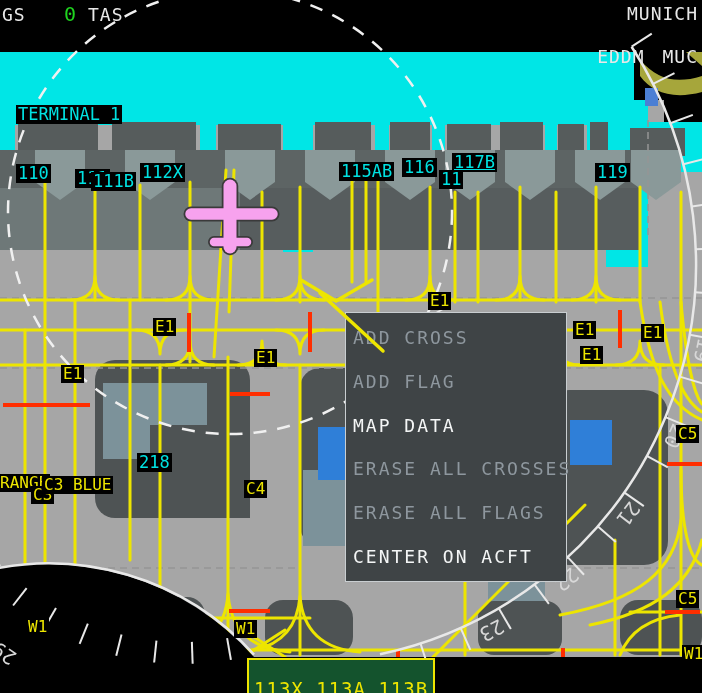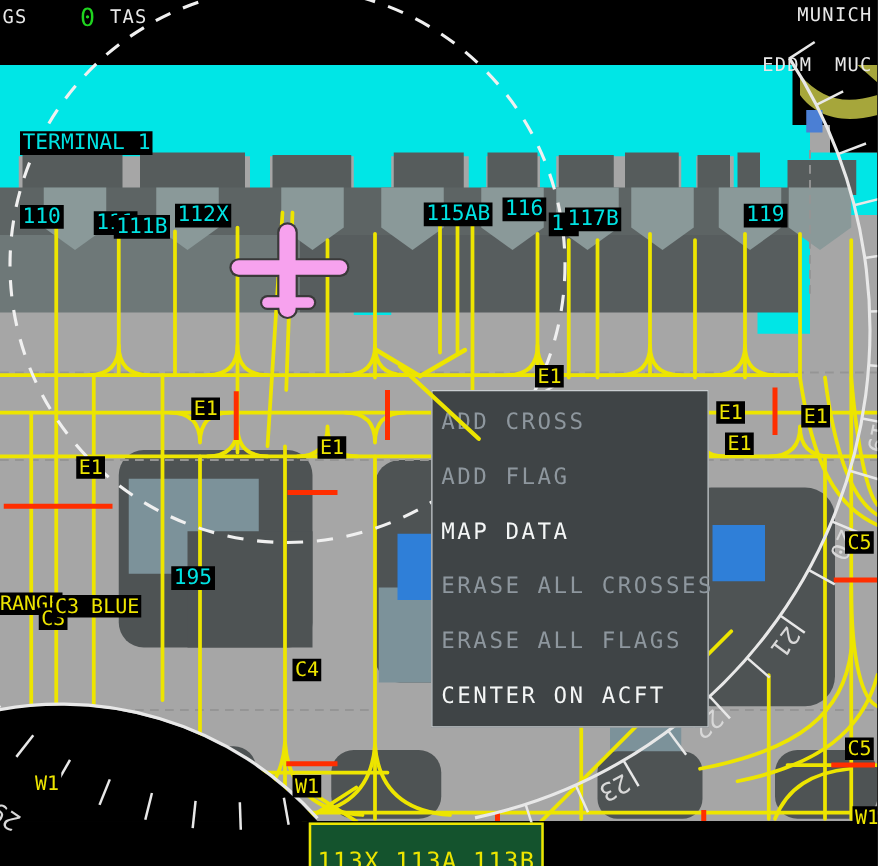--- a/index.html
+++ b/index.html
@@ -1,20 +1,20 @@
 <!DOCTYPE html>
 <html><head>
 <meta charset="utf-8">
 <style>
   html,body{margin:0;padding:0;background:#000;}
   #stage{position:relative;width:702px;height:693px;background:#000;overflow:hidden;
          font-family:"DejaVu Sans Mono","Liberation Mono",monospace;}
   #map-svg{position:absolute;left:0;top:0;z-index:1;}
   
-  .hdr{position:absolute;color:#E8E8E8;font-size:15px;letter-spacing:1px;z-index:5;white-space:pre;}
+  .hdr{position:absolute;color:#E8E8E8;font-size:18px;letter-spacing:1px;z-index:5;white-space:pre;}
   .hdr.green{color:#1FD41F;font-size:20px;}
   #apt-line1,#apt-line2{text-align:right;right:4px;}
   #apt-line2 span{margin-left:18px;}
   
   #labels{position:absolute;left:0;top:0;width:702px;height:504px;z-index:2;pointer-events:none;}
   .lbl{position:absolute;background:#000;padding:0 2px;line-height:19px;font-size:17px;white-space:pre;}
   .lbl.cyan{color:#00E2E2;}
   .lbl.yellow{color:#EDE500;font-size:16px;line-height:18px;}
   .stand-box{position:absolute;border:2px solid #EDE500;color:#EDE500;background:#14532d;
              font-size:19px;letter-spacing:1px;padding:18px 5px;line-height:22px;white-space:pre;}
@@ -250,34 +250,34 @@
 
   <div id="labels">
       <div class="lbl cyan" style="left: 16px; top: 105px;">TERMINAL 1</div>
       <div class="lbl cyan" style="left: 16px; top: 164px;">110</div>
       <div class="lbl cyan" style="left: 75px; top: 169px;">111</div>
       <div class="lbl cyan" style="left: 91px; top: 172px;">111B</div>
       <div class="lbl cyan" style="left: 140px; top: 163px;">112X</div>
       <div class="lbl cyan" style="left: 339px; top: 162px;">115AB</div>
       <div class="lbl cyan" style="left: 402px; top: 158px;">116</div>
       <div class="lbl cyan" style="left: 439px; top: 170px;">11</div>
-      <div class="lbl cyan" style="left: 452px; top: 166px;">117B</div>
+      <div class="lbl cyan" style="left: 452px; top: 153px; text-decoration: underline;">117B</div>
       <div class="lbl cyan" style="left: 595px; top: 163px;">119</div>
-      <div class="lbl cyan" style="left: 137px; top: 453px;">195</div>
+      <div class="lbl cyan" style="left: 137px; top: 453px;">218</div>
       <div class="lbl yellow" style="left: 153px; top: 318px;">E1</div>
       <div class="lbl yellow" style="left: 61px; top: 365px;">E1</div>
       <div class="lbl yellow" style="left: 254px; top: 349px;">E1</div>
       <div class="lbl yellow" style="left: 428px; top: 292px;">E1</div>
       <div class="lbl yellow" style="left: 573px; top: 321px;">E1</div>
       <div class="lbl yellow" style="left: 641px; top: 324px;">E1</div>
       <div class="lbl yellow" style="left: 580px; top: 346px;">E1</div>
       <div class="lbl yellow" style="left: -2px; top: 474px;">RANGE</div>
       <div class="lbl yellow" style="left: 31px; top: 486px;">C3</div>
       <div class="lbl yellow" style="left: 42px; top: 476px;">C3 BLUE</div>
-      <div class="lbl yellow" style="left: 234px; top: 480px; margin-top: 47px;">C4</div>
+      <div class="lbl yellow" style="left: 244px; top: 480px;">C4</div>
       <div class="lbl yellow" style="left: 676px; top: 425px;">C5</div>
       <div class="lbl yellow" style="left: 676px; top: 590px;">C5</div>
       <div class="lbl yellow" style="left: 26px; top: 618px;">W1</div>
       <div class="lbl yellow" style="left: 234px; top: 620px;">W1</div>
       <div class="lbl yellow" style="left: 682px; top: 645px;">W1</div>
       <div class="stand-box" style="left: 247px; top: 658px;">113X_113A_113B</div>
     </div>
 
   <div id="menu">
       <div class="menu-item">ADD CROSS</div>

